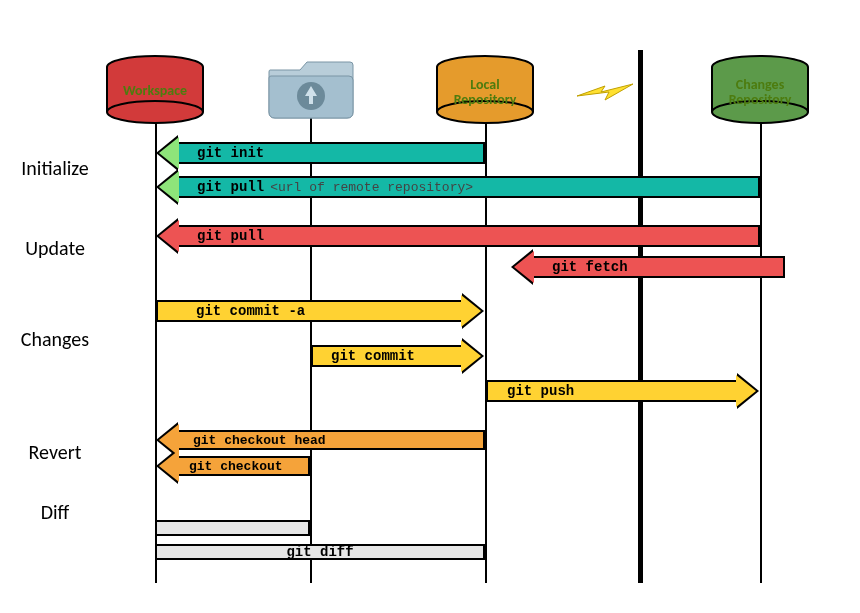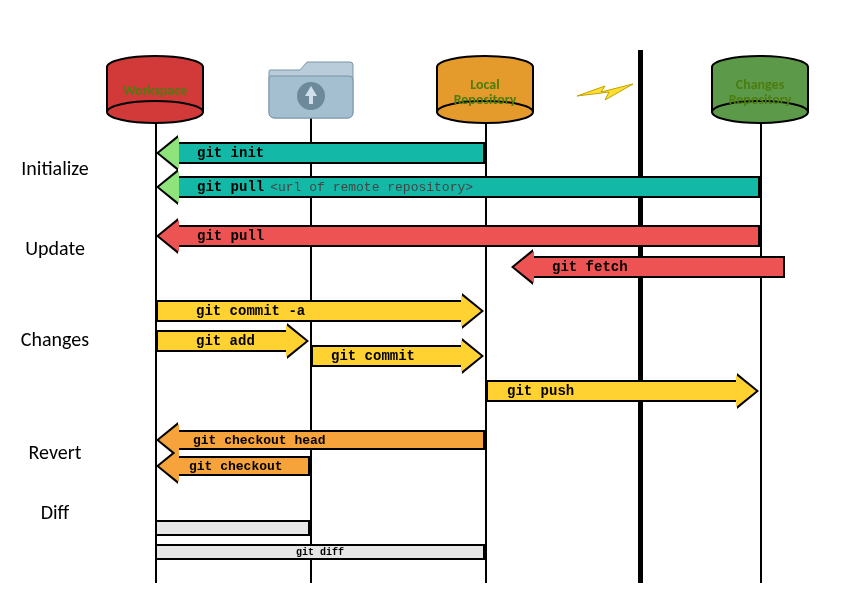--- a/index.html
+++ b/index.html
@@ -119,21 +119,21 @@
   .c-yellow { --fill:#ffd232; background:#ffd232;align-items:center; }
   .c-orange { --fill:#f5a33a; background:#f5a33a; }
 
   
   .bar {
     position: absolute;
     height: 16px;
     border: 2px solid #000;
     background: #e6e6e6;
     font-family: "Courier New", monospace;
-    font-size: 10px;
+    font-size: 14px;
     font-weight: bold;
     display:flex;
     align-items:center;
     justify-content:center;
     text-align:center;
   }
 </style>
 </head>
 <body>
 
@@ -212,23 +212,20 @@
   <div class="arrow left c-red" style="top:225px; left:177px; width:583px">
     <span style="margin-left:10px">git pull</span>
   </div>
   <div class="arrow left c-red" style="top:256px; left:532px; width:253px">
     <span style="margin-left:10px">git fetch</span>
   </div>
 
   <div class="arrow right c-yellow" style="top:300px; left:156px; width:307px">
     <span style="margin-left:30px">git commit -a</span>
   </div>
-  <div class="arrow right c-yellow" style="top:330px; left:156px; width:132px">
-    <span style="margin-left:30px">git add</span>
-  </div>
   <div class="arrow right c-yellow" style="top:345px; left:311px; width:152px">
     <span style="margin-left:10px">git commit</span>
   </div>
   <div class="arrow right c-yellow" style="top:380px; left:486px; width:252px">
     <span style="margin-left:11px">git push</span>
   </div>
 
   <div class="arrow left c-orange small" style="top:430px; left:177px; width:308px">
     <span style="margin-left:6px">git checkout head</span>
   </div>

